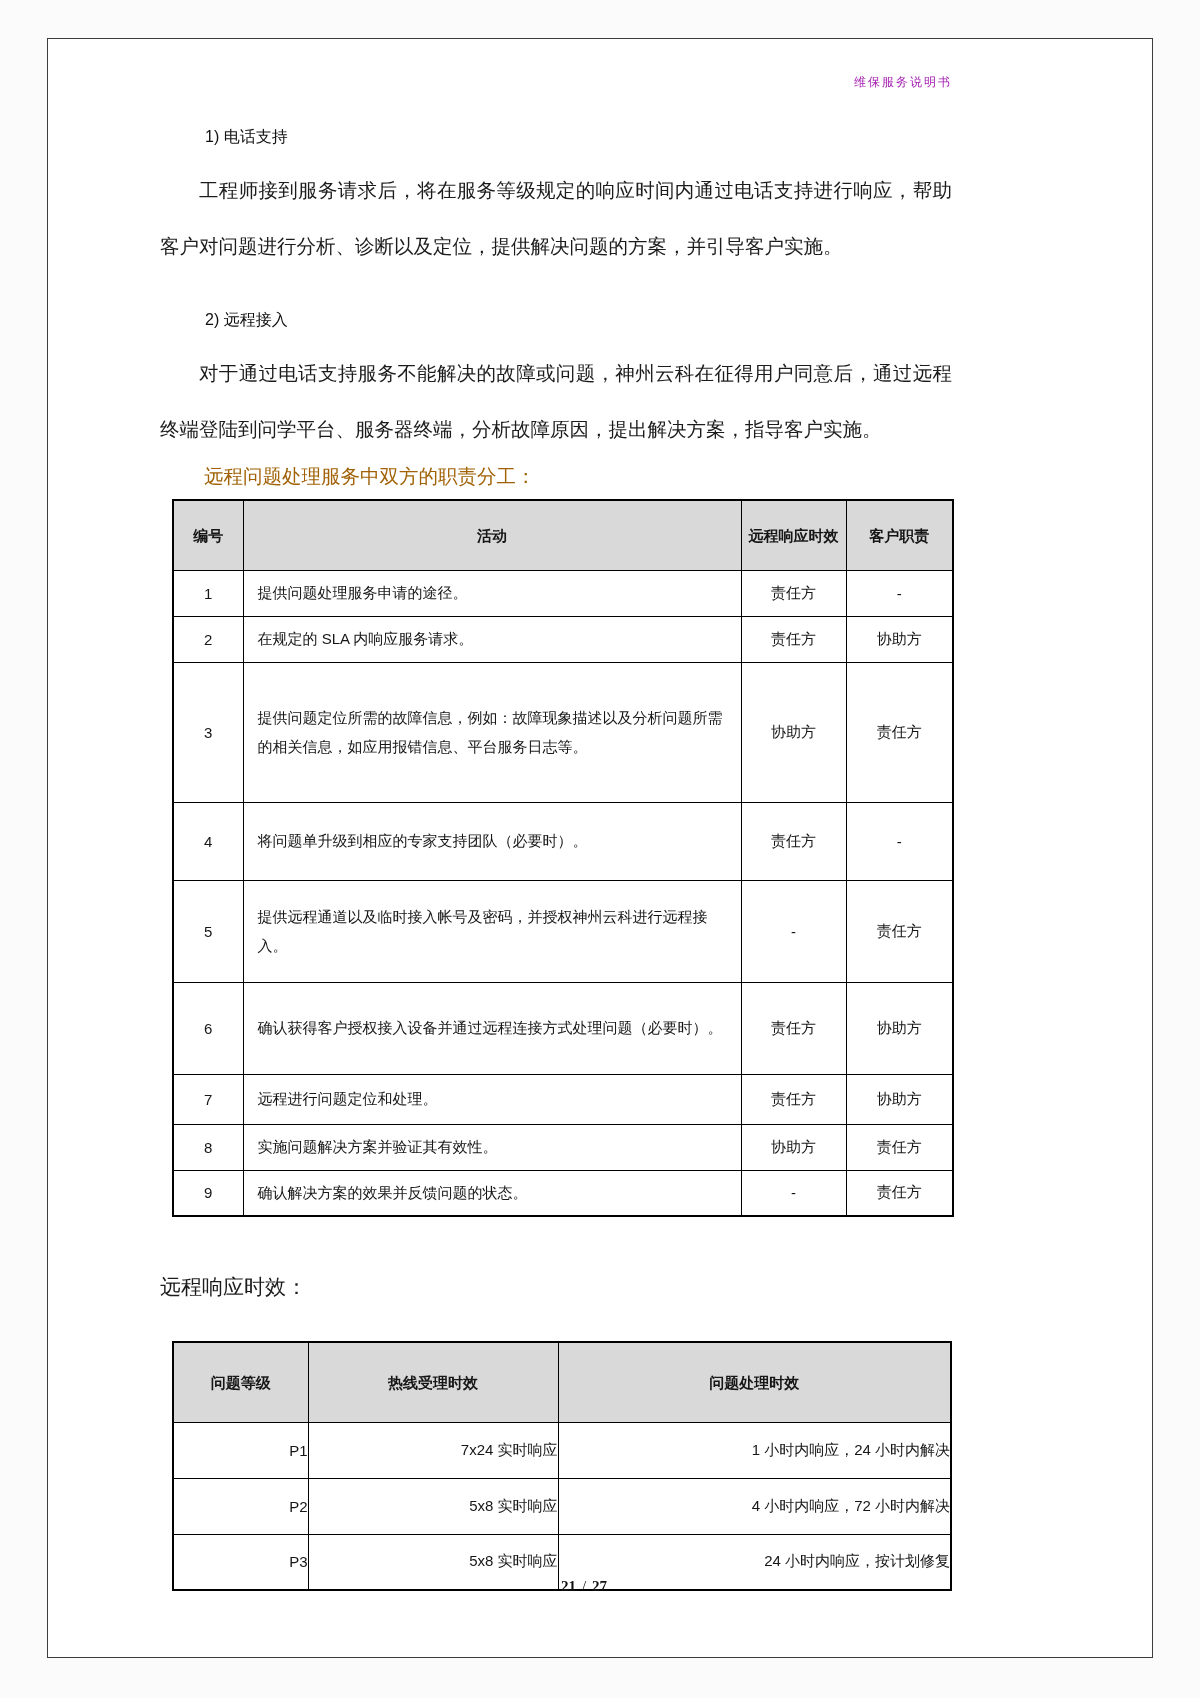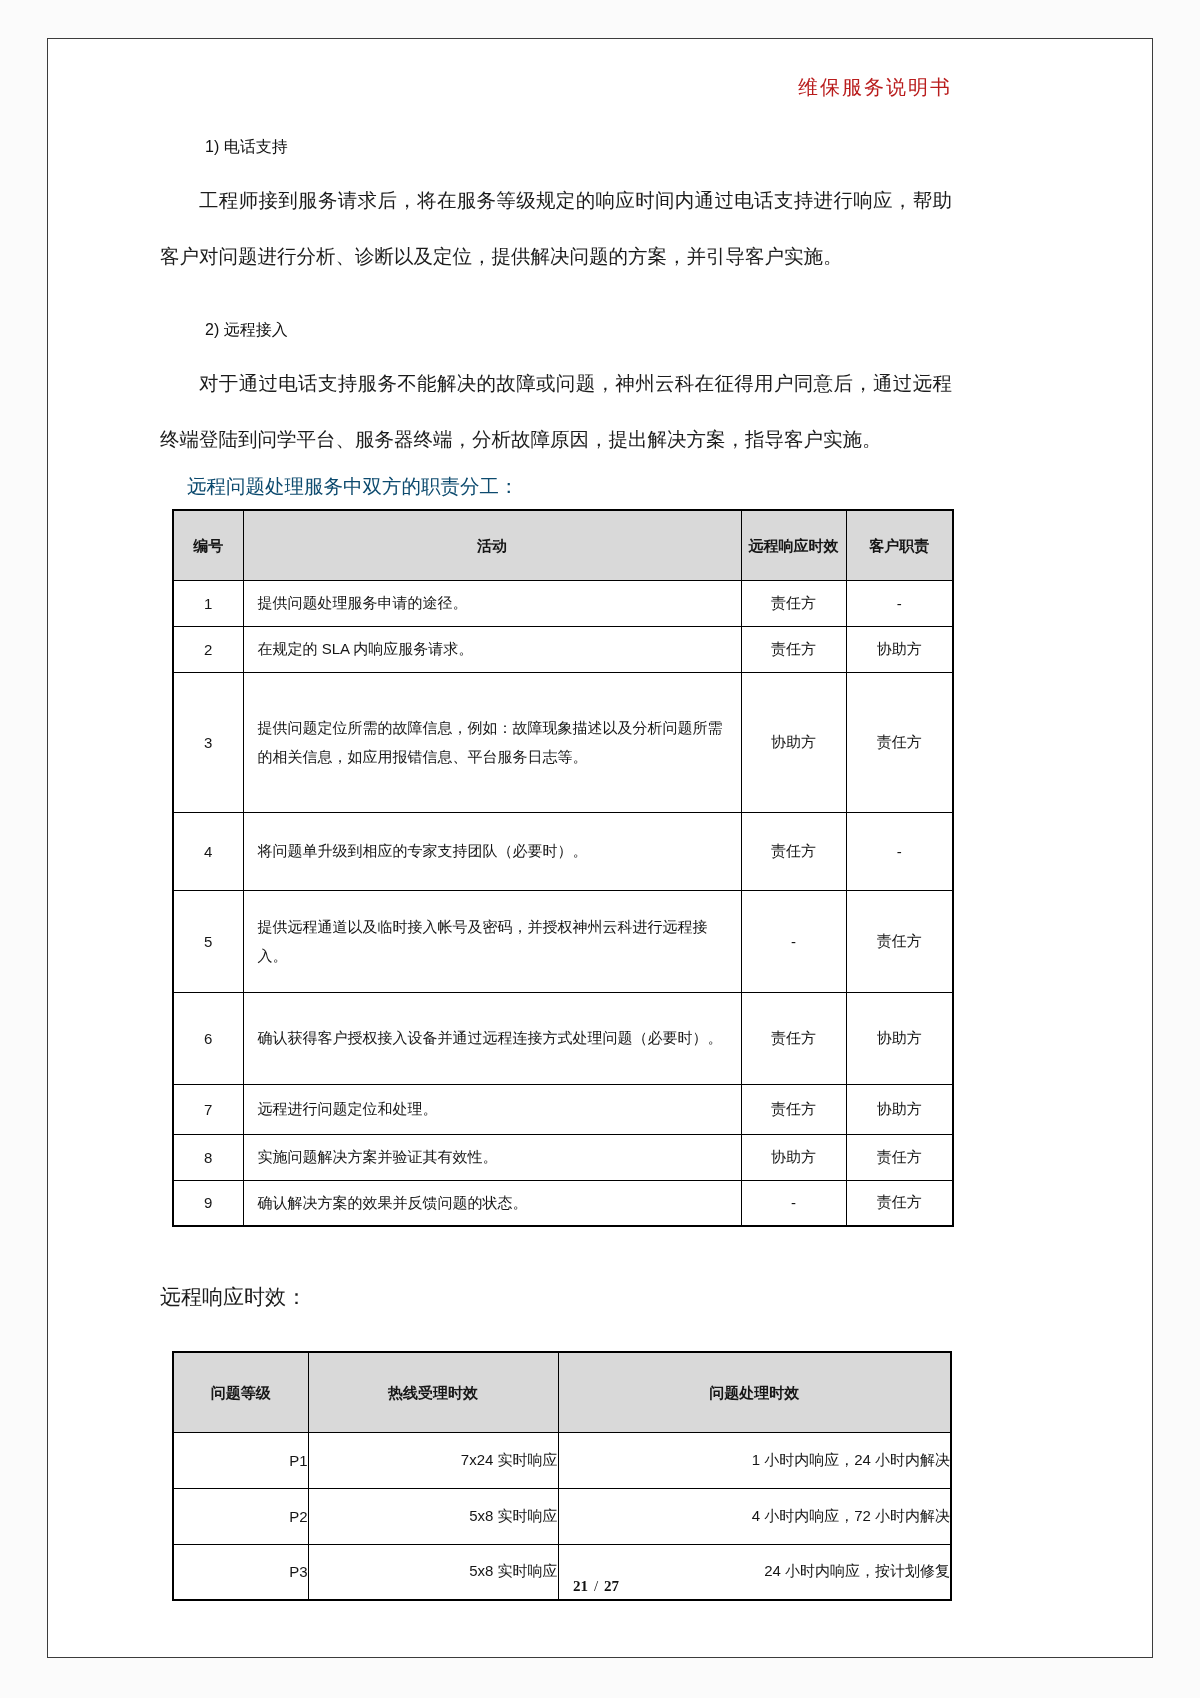--- a/index.html
+++ b/index.html
@@ -18,45 +18,45 @@
   }
   .content {
     position: absolute;
     left: 160px; top: 0;
     width: 792px;
   }
   .doc-title {
     margin-top: 74px;
     text-align: right;
     font-family: "Liberation Serif", "DejaVu Serif", serif;
-    font-size: 20px;
+    font-size: 12px;
     letter-spacing: 2px;
-    color: #b91c1c;
+    color: #a21caf;
   }
   .sec-heading {
     margin-top: 36px;
     margin-left: 45px;
     font-size: 16px;
     font-weight: normal;
     color: #111;
   }
   .para {
     margin-top: 14px;
     font-size: 19.5px;
     line-height: 56px;
     text-align: justify;
     text-indent: 2em;
     color: #1c1c1c;
   }
   .table-intro {
     margin-top: 4px;
-    margin-left: 27px;
+    margin-left: 44px;
     font-size: 19.5px;
     line-height: 30px;
-    color: #0c4a6e;
+    color: #a16207;
   }
   table {
     border-collapse: collapse;
     border: 2px solid #000;
     table-layout: fixed;
     font-size: 15px;
     color: #161616;
   }
   th, td { border: 1px solid #000; text-align: center; vertical-align: middle; }
   thead th { background: #d9d9d9; font-weight: bold; line-height: 1.7; padding: 4px 6px; }
@@ -82,21 +82,21 @@
     margin-top: 56px;
     font-size: 21px;
     color: #1c1c1c;
   }
   .sla-table { margin-top: 40px; margin-left: 12px; width: 778px; }
   .sla-table thead th { height: 80px; }
   .sla-table tbody td { height: 56px; text-align: right; }
 
   .footer {
     position: absolute;
-    left: 16px; top: 1578px;
+    left: 4px; top: 1578px;
     width: 1132px;
     text-align: center;
     font-family: "Liberation Serif", "DejaVu Serif", serif;
     font-size: 15px;
     color: #111;
     padding-left: 28px;
   }
   .footer .num { font-weight: bold; }
   .footer .sep { font-weight: normal; padding: 0 6px; }
 </style>

